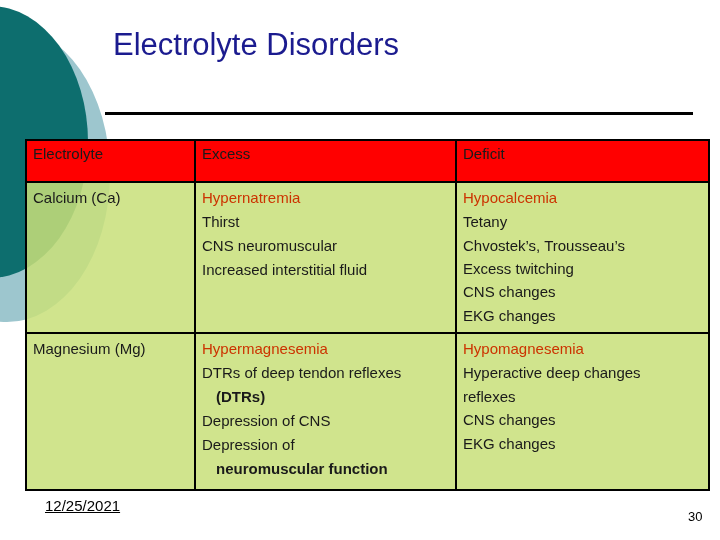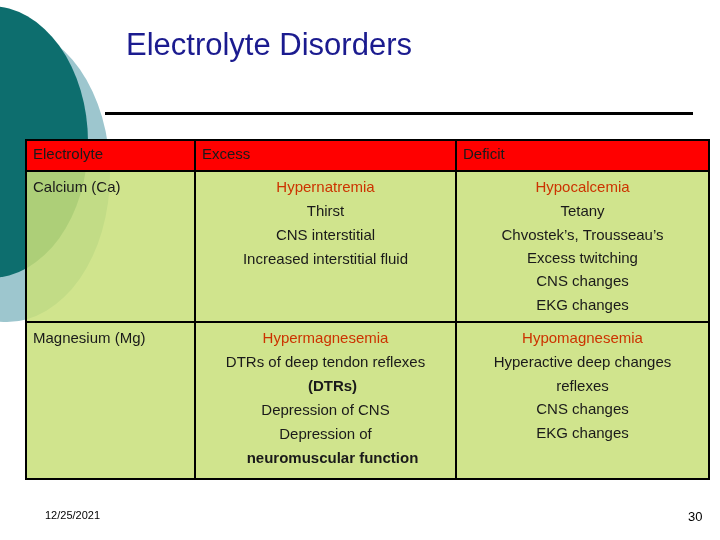--- a/index.html
+++ b/index.html
@@ -32,21 +32,21 @@
     top: 6px;
     width: 196px;
     height: 272px;
     border-radius: 50%;
     background: #0d6e6e;
   }
 
   
   .title-block {
     position: absolute;
-    left: 126px;
+    left: 113px;
     top: 26px;
     width: 580px;
   }
   .title-line {
     font-size: 31px;
     line-height: 38px;
     color: #1b1b8f;
     font-weight: normal;
     letter-spacing: 0px;
     white-space: nowrap;
@@ -77,21 +77,21 @@
     font-size: 15px;
     line-height: 24px;
     color: #1a1a1a;
     text-align: left;
     font-weight: normal;
   }
   .data-table thead th {
     background: #ff0000;
     height: 25px;
     padding-top: 2px;
-    padding-bottom: 2px;
+    padding-bottom: 13px;
     line-height: 22px;
   }
   .col-a { width: 169px; }
   .col-b { width: 261px; }
   .col-c { width: 253px; }
 
   .row-calcium td { height: 142px; margin-top: 32px; }
   .row-magnesium td { height: 148px; }
 
   .term {
@@ -103,30 +103,30 @@
   }
   .sym.indent {
     padding-left: 14px;
     font-weight: bold;
   }
   .sym.tight {
     line-height: 23px;
   }
   .cell-lines {
     display: block;
-    text-align: center;
   }
 
   
   .footer-date {
     position: absolute;
     left: 45px;
-    top: 509px;
-    font-size: 11px;
+    top: 497px;
+    font-size: 15px;
     color: #000000;
+    text-decoration: underline;
   }
   .footer-number {
     position: absolute;
     left: 688px;
     top: 509px;
     font-size: 13px;
     color: #000000;
   }
 </style>
 </head>
@@ -155,21 +155,21 @@
         <th>Deficit</th>
       </tr>
     </thead>
     <tbody>
       <tr class="row-calcium">
         <td>Calcium (Ca)</td>
         <td>
           <span class="cell-lines">
             <span class="term">Hypernatremia</span>
             <span class="sym">Thirst</span>
-            <span class="sym">CNS interstitial</span>
+            <span class="sym">CNS neuromuscular</span>
             <span class="sym">Increased interstitial fluid</span>
           </span>
         </td>
         <td>
           <span class="cell-lines">
             <span class="term">Hypocalcemia</span>
             <span class="sym">Tetany</span>
             <span class="sym tight">Chvostek’s, Trousseau’s</span>
             <span class="sym tight">Excess twitching</span>
             <span class="sym">CNS changes</span>

